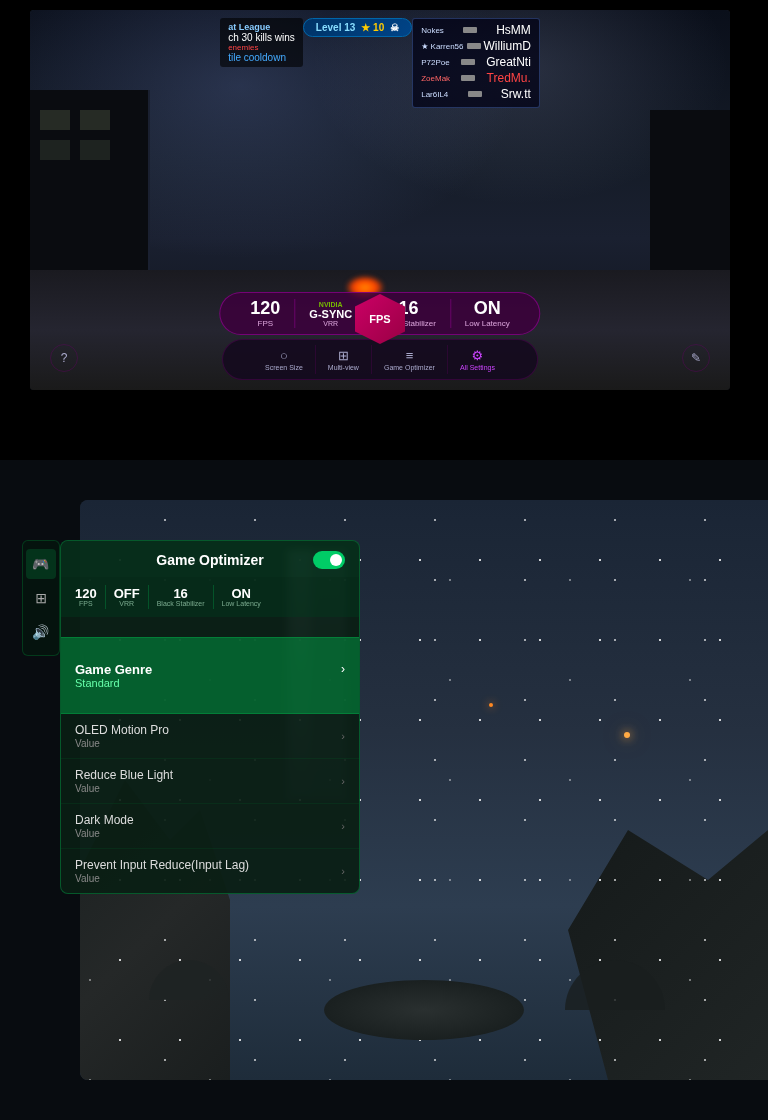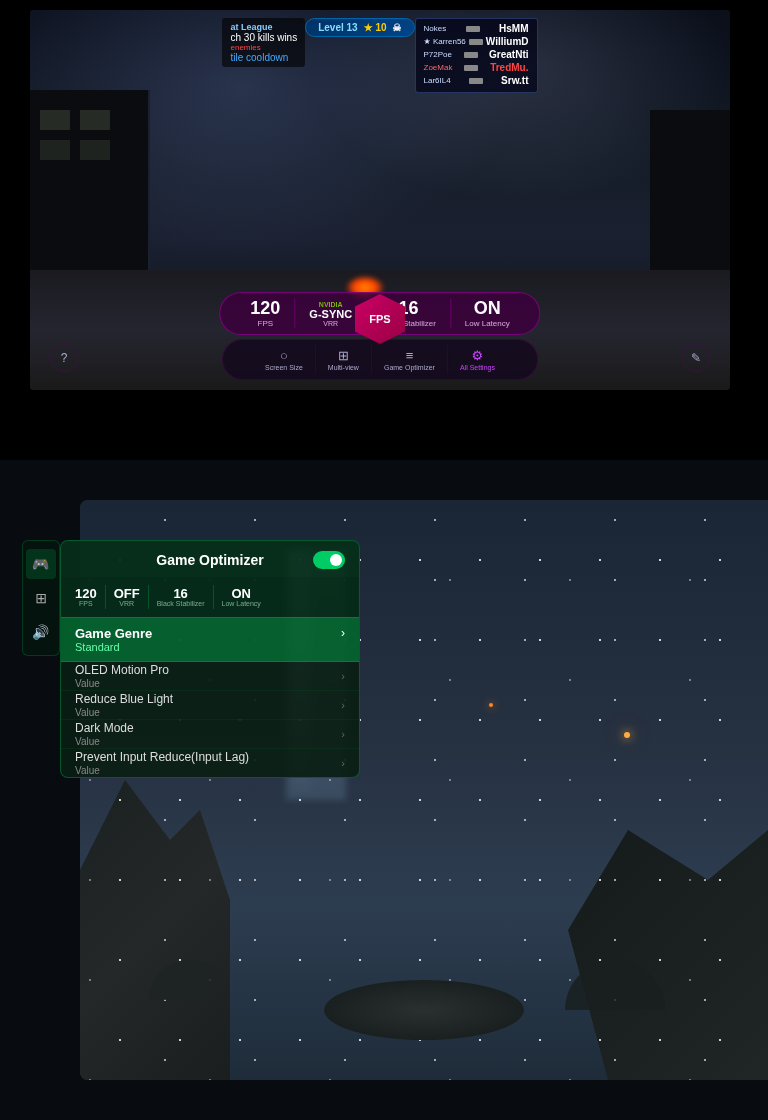--- a/index.html
+++ b/index.html
@@ -161,22 +161,22 @@
       align-items: center;
       margin-bottom: 2px;
     }
     .player-name {
       color: #ccddff;
       font-size: 8px;
     }
     .player-name.enemy { color: #ff6666; }
     .player-score {
       color: #ffffff;
-      font-size: 10px;
-      font-weight: bold;
+      font-size: 12px;
+      font-weight: normal;
     }
     .player-score.red { color: #ff4444; }
     .weapon-icon {
       width: 14px;
       height: 6px;
       background: #888;
       border-radius: 1px;
       margin: 0 3px;
     }
 
@@ -490,46 +490,47 @@
     }
     .mini-stat-divider {
       width: 1px;
       height: 24px;
       background: rgba(0, 180, 80, 0.3);
     }
 
     
     .menu-row-highlighted {
       background: rgba(0, 160, 70, 0.5);
-      padding: 8px 14px;
+      padding: 24px 14px;
       display: flex;
       align-items: flex-start;
       justify-content: space-between;
       cursor: pointer;
       border-top: 1px solid rgba(0, 200, 80, 0.3);
       border-bottom: 1px solid rgba(0, 200, 80, 0.3);
+      margin-top: 20px;
     }
     .menu-row-hl-left {}
     .menu-row-hl-title {
       color: #ffffff;
       font-size: 13px;
       font-weight: bold;
     }
     .menu-row-hl-value {
       color: #66ffaa;
       font-size: 11px;
     }
     .menu-chevron {
       color: #ffffff;
       font-size: 12px;
     }
 
     
     .menu-row {
-      padding: 1px 14px;
+      padding: 9px 14px;
       display: flex;
       align-items: center;
       justify-content: space-between;
       border-bottom: 1px solid rgba(0, 100, 40, 0.2);
       cursor: pointer;
     }
     .menu-row-left {}
     .menu-row-title {
       color: #dddddd;
       font-size: 12px;

